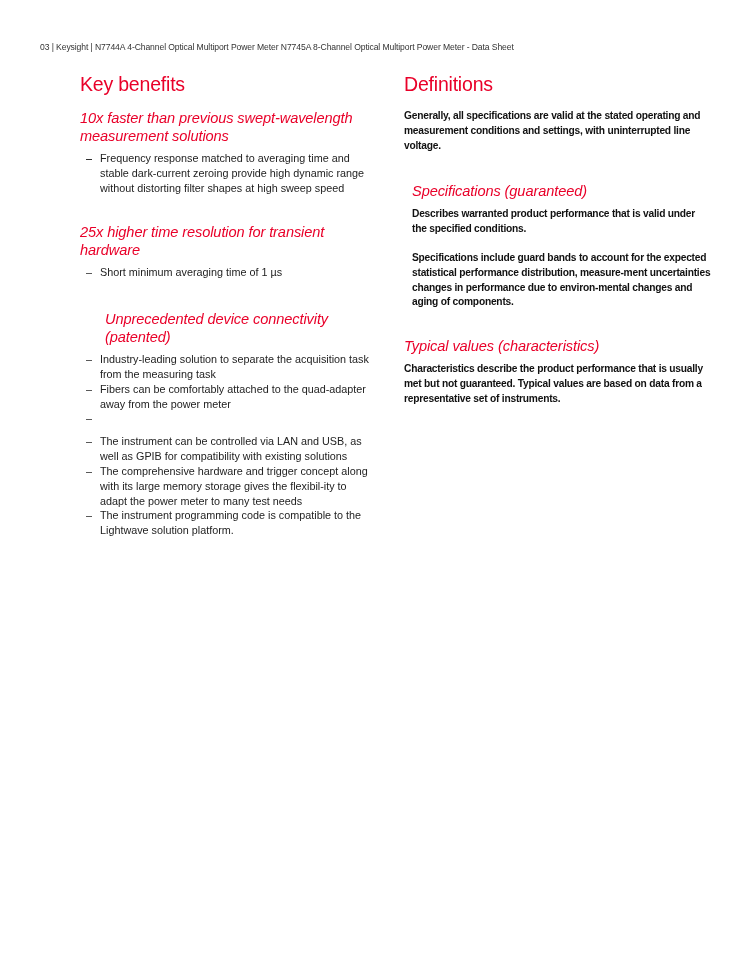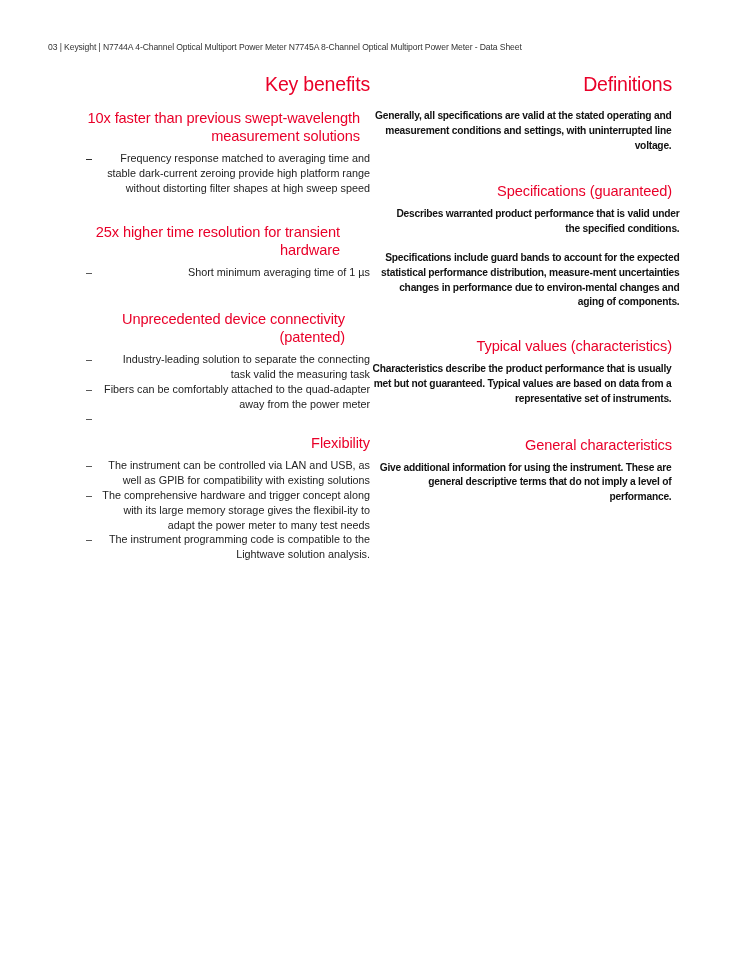--- a/index.html
+++ b/index.html
@@ -1,82 +1,77 @@
 <!DOCTYPE html>
 <html><head>
 <meta charset="utf-8">
 <style>
   html, body { margin: 0; padding: 0; background: #ffffff; }
   body { width: 754px; height: 976px; position: relative; overflow: hidden;
          font-family: "Liberation Sans", sans-serif; color: #1a1a1a; }
-  .header { position: absolute; left: 48px; top: 42px; font-size: 8.6px; color: #333; white-space: nowrap; letter-spacing: -0.1px; }
-  .col { position: absolute; text-align: right; }
+  .header { position: absolute; left: 40px; top: 42px; font-size: 8.6px; color: #333; white-space: nowrap; letter-spacing: -0.1px; }
+  .col { position: absolute; }
   .col-left { left: 80px; top: 72px; width: 290px; }
-  .col-right { left: 372px; top: 72px; width: 300px; }
+  .col-right { left: 404px; top: 72px; width: 300px; }
   h1 { font-weight: normal; color: #e90029; font-size: 19.5px; margin: 0; line-height: 24px; letter-spacing: -0.2px; }
-  h2 { font-weight: normal; color: #e90029; font-size: 14.6px; margin: 0; line-height: 18px; letter-spacing: -0.1px; }
+  h2 { font-weight: normal; color: #e90029; font-size: 14.6px; margin: 0; line-height: 18px; letter-spacing: -0.1px; font-style: italic; }
   ul { list-style: none; margin: 0; padding: 0; }
   li { position: relative; padding-left: 20px; font-size: 10.8px; line-height: 14.8px; color: #222; }
   li .dash { position: absolute; left: 6px; top: 0; }
   p.def { margin: 0; font-size: 11px; line-height: 14.8px; color: #111; font-weight: bold; font-family: "Liberation Sans", sans-serif; letter-spacing: -0.25px; transform: scaleX(0.93); transform-origin: left top; width: 322px; }
 </style>
 </head>
 <body>
 
 <div class="header">03 | Keysight | N7744A 4-Channel Optical Multiport Power Meter N7745A 8-Channel Optical Multiport Power Meter - Data Sheet</div>
 
 <div class="col col-left">
   <h1>Key benefits</h1>
 
   <div style="margin-top:13px;">
     <h2 style="width:280px;">10x faster than previous swept-wavelength measurement solutions</h2>
     <ul style="margin-top:6px; width:290px;">
       <li><span class="dash">–</span></li>
-      <li><span class="dash">–</span><span>Frequency response matched to averaging time and stable dark-current zeroing provide high platform range without distorting filter shapes at high sweep speed</span></li>
+      <li><span class="dash">–</span><span>Frequency response matched to averaging time and stable dark-current zeroing provide high dynamic range without distorting filter shapes at high sweep speed</span></li>
     </ul>
   </div>
 
   <div style="margin-top:28px;">
     <h2 style="width:260px;">25x higher time resolution for transient hardware</h2>
     <ul style="margin-top:6px;">
       <li><span class="dash">–</span><span>Short minimum averaging time of 1 µs</span></li>
     </ul>
   </div>
 
   <div style="margin-top:30px;">
     <h2 style="width:240px;margin-left:25px;">Unprecedented device connectivity (patented)</h2>
     <ul style="margin-top:6px;">
-      <li><span class="dash">–</span><span>Industry-leading solution to separate the connecting task valid the measuring task</span></li>
+      <li><span class="dash">–</span><span>Industry-leading solution to separate the acquisition task from the measuring task</span></li>
       <li><span class="dash">–</span><span>Fibers can be comfortably attached to the quad-adapter away from the power meter</span></li>
       <li><span class="dash">–</span></li>
     </ul>
   </div>
 
   <div style="margin-top:23px;">
-    <h2>Flexibility</h2>
     <ul style="margin-top:6px;">
       <li><span class="dash">–</span><span>The instrument can be controlled via LAN and USB, as well as GPIB for compatibility with existing solutions</span></li>
       <li><span class="dash">–</span><span>The comprehensive hardware and trigger concept along with its large memory storage gives the flexibil-ity to adapt the power meter to many test needs</span></li>
-      <li><span class="dash">–</span><span>The instrument programming code is compatible to the Lightwave solution analysis.</span></li>
+      <li><span class="dash">–</span><span>The instrument programming code is compatible to the Lightwave solution platform.</span></li>
     </ul>
   </div>
 </div>
 
 <div class="col col-right">
   <h1>Definitions</h1>
   <p class="def" style="margin-top:12px;">Generally, all specifications are valid at the stated operating and measurement conditions and settings, with uninterrupted line voltage.</p>
 
   <div style="margin-top:30px;margin-left:8px;">
     <h2>Specifications (guaranteed)</h2>
     <p class="def" style="margin-top:6px;">Describes warranted product performance that is valid under the specified conditions.</p>
     <p class="def" style="margin-top:14px;">Specifications include guard bands to account for the expected statistical performance distribution, measure-ment uncertainties changes in performance due to environ-mental changes and aging of components.</p>
   </div>
 
   <div style="margin-top:28px;">
     <h2>Typical values (characteristics)</h2>
     <p class="def" style="margin-top:6px;">Characteristics describe the product performance that is usually met but not guaranteed. Typical values are based on data from a representative set of instruments.</p>
   </div>
 
-  <div style="margin-top:30px;">
-    <h2>General characteristics</h2>
-    <p class="def" style="margin-top:6px;">Give additional information for using the instrument. These are general descriptive terms that do not imply a level of performance.</p>
-  </div>
 </div>
 
 </body></html>

